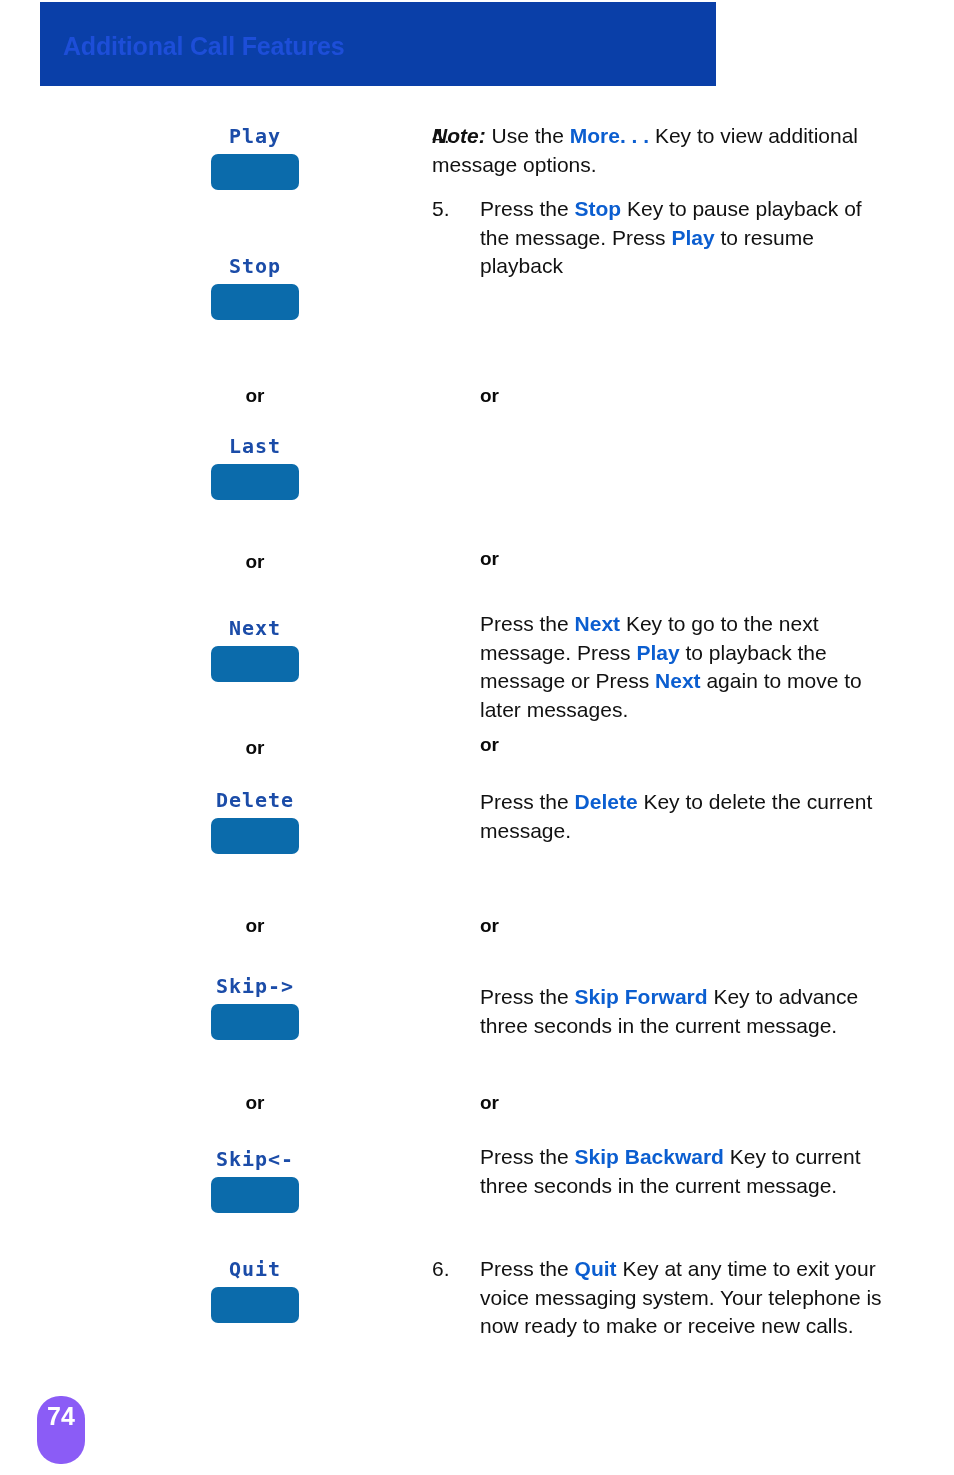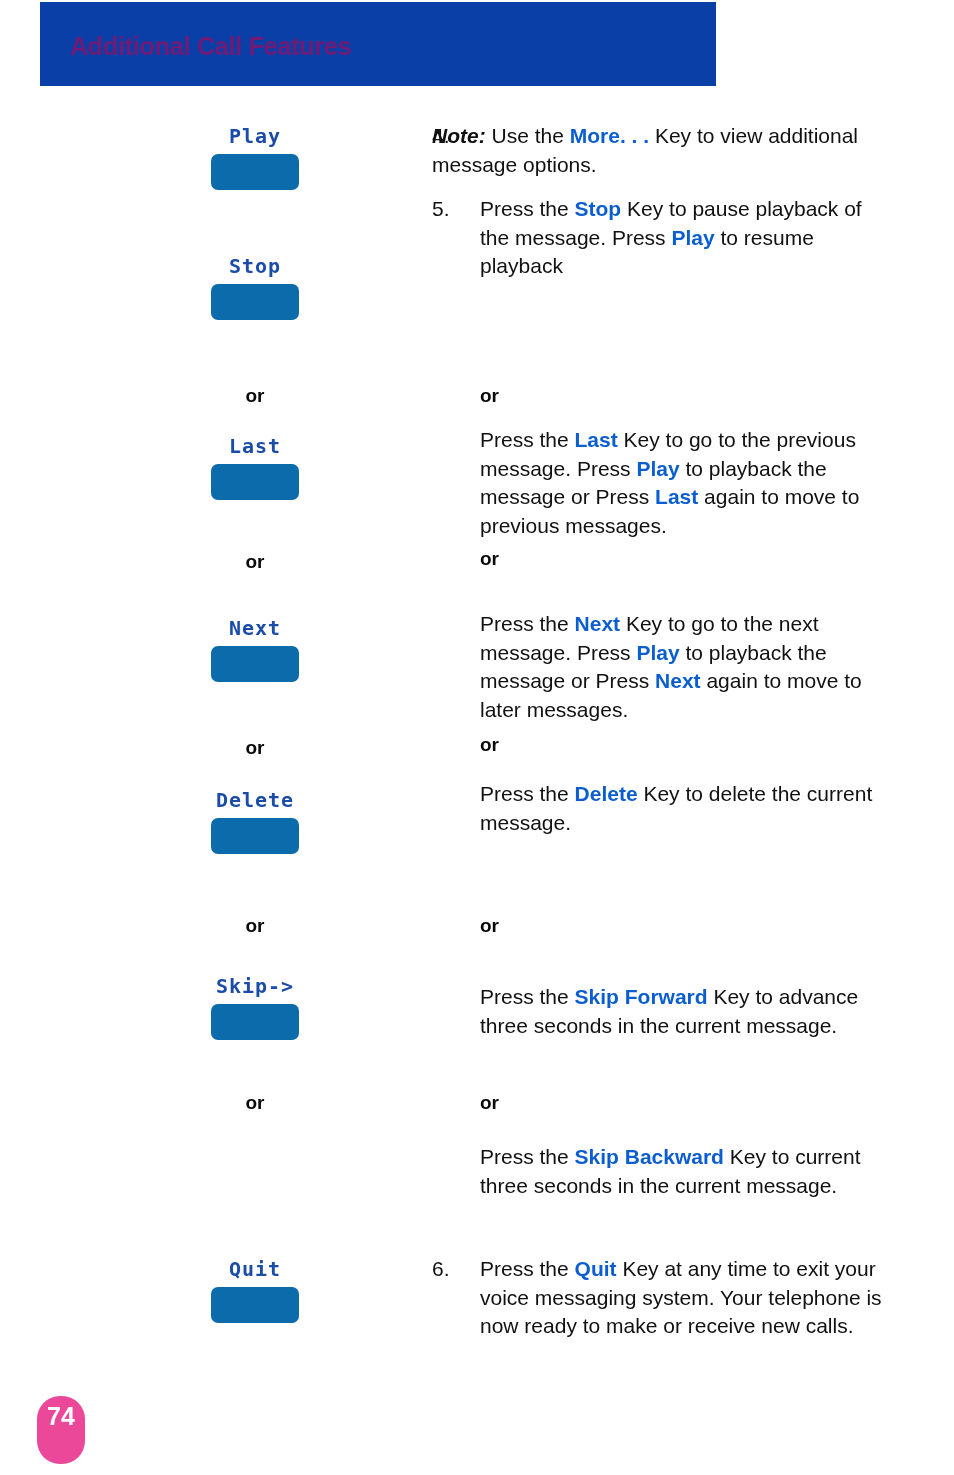--- a/index.html
+++ b/index.html
@@ -20,25 +20,25 @@
   .header-band {
     position: absolute;
     left: 40px;
     top: 2px;
     width: 676px;
     height: 84px;
     background: #0A3FA8;
   }
   .header-title {
     position: absolute;
-    left: 70px;
+    left: 63px;
     top: 34px;
     font-size: 25px;
     font-weight: bold;
-    color: #701a75;
+    color: #1d4ed8;
     letter-spacing: -0.2px;
     line-height: 1;
     white-space: nowrap;
   }
 
   
   .page-body {
     position: absolute;
     left: 0;
     top: 108px;
@@ -133,21 +133,21 @@
     line-height: 1;
   }
 
   
   .page-num-box {
     position: absolute;
     left: 37px;
     top: 1396px;
     width: 48px;
     height: 68px;
-    background: #ec4899;
+    background: #8b5cf6;
     border-radius: 23px;
   }
   .page-num-text {
     position: absolute;
     left: 10px;
     top: 8px;
     font-size: 25px;
     font-weight: bold;
     color: #ffffff;
     line-height: 1;
@@ -196,23 +196,20 @@
     </div>
   </div>
 
   <div class="row" style="height:110px;">
     <div class="keycol" style="top:10px;">
       <div class="key-block">
         <span class="key-label">Last</span>
         <span class="key-button"></span>
       </div>
     </div>
-    <div class="textcol" style="top:0px;">
-      <div class="para para-indent"><span>Press the </span><span class="kw">Last</span><span> Key to go to the previous message. Press </span><span class="kw">Play</span><span> to playback the message or Press </span><span class="kw">Last</span><span> again to move to previous messages.</span></div>
-    </div>
   </div>
 
   <div class="row" style="height:58px;">
     <div class="keycol" style="top:16px;">
       <div class="or-left">or</div>
     </div>
     <div class="textcol" style="top:13px;">
       <div class="or-right">or</div>
     </div>
   </div>
@@ -238,21 +235,21 @@
     </div>
   </div>
 
   <div class="row" style="height:130px;">
     <div class="keycol" style="top:10px;">
       <div class="key-block">
         <span class="key-label">Delete</span>
         <span class="key-button"></span>
       </div>
     </div>
-    <div class="textcol" style="top:0px;">
+    <div class="textcol" style="top:8px;">
       <div class="para para-indent"><span>Press the </span><span class="kw">Delete</span><span> Key to delete the current message.</span></div>
     </div>
   </div>
 
   <div class="row" style="height:60px;">
     <div class="keycol" style="top:6px;">
       <div class="or-left">or</div>
     </div>
     <div class="textcol" style="top:6px;">
       <div class="or-right">or</div>
@@ -274,20 +271,26 @@
   <div class="row" style="height:58px;">
     <div class="keycol" style="top:8px;">
       <div class="or-left">or</div>
     </div>
     <div class="textcol" style="top:8px;">
       <div class="or-right">or</div>
     </div>
   </div>
 
   <div class="row" style="height:112px;">
+    <div class="keycol" style="top:6px;">
+      <div class="key-block">
+        <span class="key-label">Skip&lt;-</span>
+        <span class="key-button"></span>
+      </div>
+    </div>
     <div class="textcol" style="top:0px;">
       <div class="para para-indent"><span>Press the </span><span class="kw">Skip Backward</span><span> Key to current three seconds in the current message.</span></div>
     </div>
   </div>
 
   <div class="row" style="height:140px;">
     <div class="keycol" style="top:4px;">
       <div class="key-block">
         <span class="key-label">Quit</span>
         <span class="key-button"></span>

